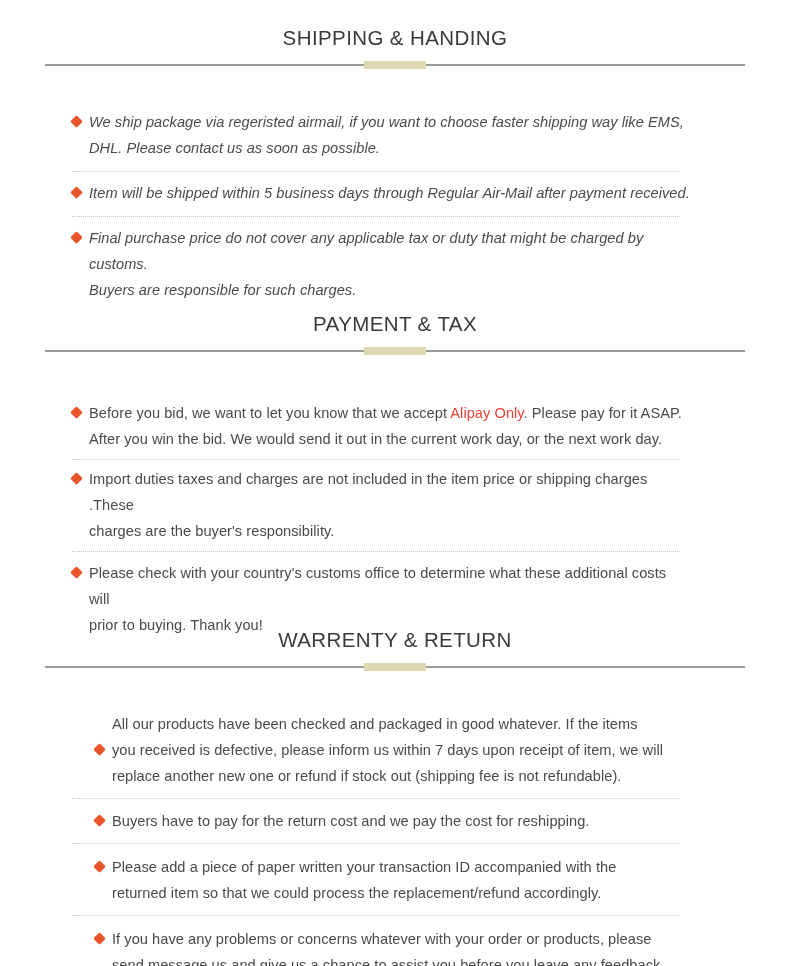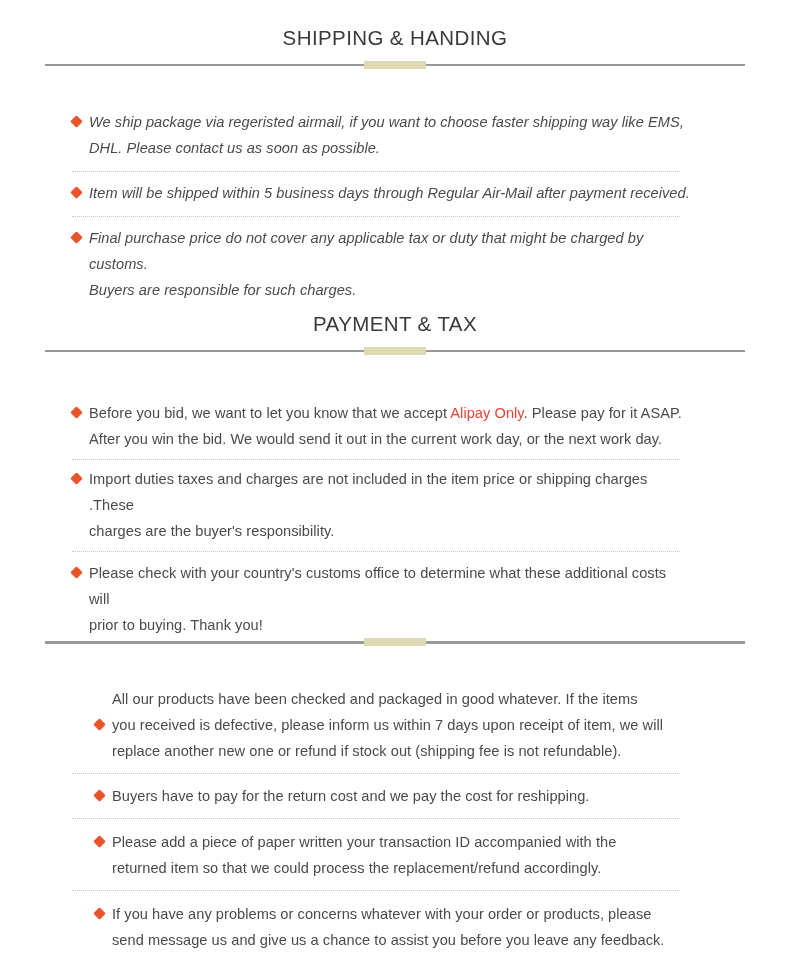--- a/index.html
+++ b/index.html
@@ -197,20 +197,21 @@
       <li class="bullet-item b2">
         <span class="diamond"></span>
         <span class="bullet-text">Please check with your country's customs office to determine what these additional costs will</span>
         <span class="bullet-text">prior to buying. Thank you!</span>
       </li>
 
     </ul>
   </section>
 
   <section class="section" id="sec-warranty">
+    <h2 class="section-title">WARRENTY &amp; RETURN</h2>
     <div class="rule-wrap">
       <div class="rule-line"></div>
       <div class="rule-accent"></div>
     </div>
 
     <ul class="bullet-list list-wrap">
 
       <li class="bullet-item b0">
         <span class="diamond"></span>
         <span class="bullet-text">All our products have been checked and packaged in good whatever. If the items</span>

